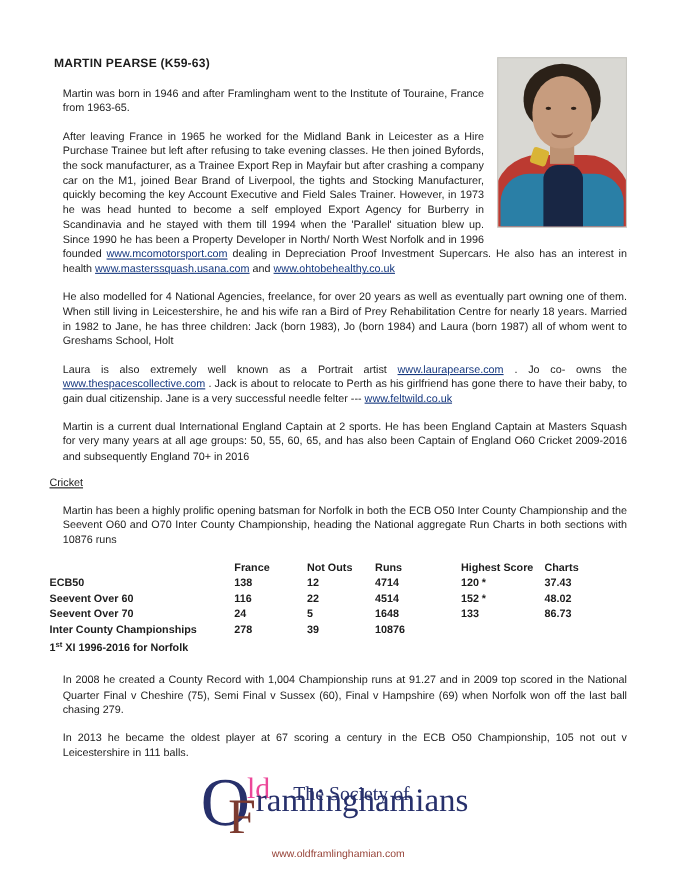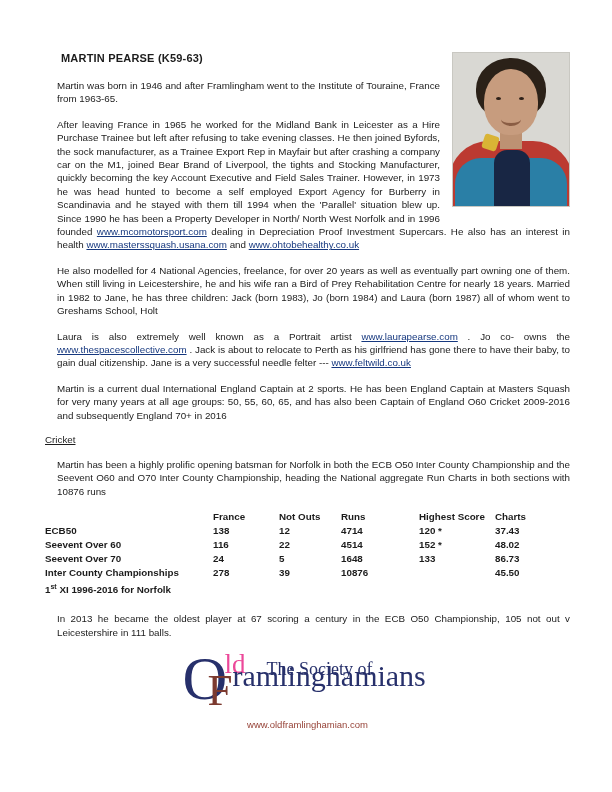--- a/index.html
+++ b/index.html
@@ -18,21 +18,21 @@
   .ph-teal   { position:absolute; top:105px; left:2px;  width:112px; height:48px; background:#2a7fa6; border-radius:26px 26px 0 0; }
   .ph-navy   { position:absolute; top:97px;  left:41px; width:36px;  height:56px; background:#182644; border-radius:13px 13px 0 0; }
   .ph-collar { position:absolute; top:82px;  left:30px; width:15px;  height:15px; background:#d9b435; border-radius:3px; transform:rotate(18deg); }
   .ph-neck   { position:absolute; top:74px;  left:47px; width:22px;  height:22px; background:#bd9273; }
   .ph-hair   { position:absolute; top:5px;   left:23px; width:70px;  height:62px; background:#2b2118; border-radius:50% 50% 45% 45%; }
   .ph-face   { position:absolute; top:16px;  left:31px; width:54px;  height:66px; background:#c79c7e; border-radius:50% 50% 46% 46%; }
   .ph-eye-l  { position:absolute; top:44px;  left:43px; width:5px; height:3px; background:#2e2018; border-radius:50%; }
   .ph-eye-r  { position:absolute; top:44px;  left:66px; width:5px; height:3px; background:#2e2018; border-radius:50%; }
   .ph-smile  { position:absolute; top:60px;  left:48px; width:20px; height:10px; border-bottom:3px solid #8a5d44; border-radius:50%; }
 
-  .title { font-weight:bold; font-size:11px; margin:0 0 15px 16px; letter-spacing:0.2px; }
+  .title { font-weight:bold; font-size:11px; margin:0 0 15px 4px; letter-spacing:0.2px; }
   p.body { font-size:9.8px; line-height:13.4px; text-align:justify; margin:0 0 12px 12px; }
   a.doclink { color:#16387f; text-decoration:underline; cursor:pointer; }
   .cricket-heading { font-size:9.8px; text-decoration:underline; margin:4px 0 13px 0; }
 
   .stats { font-size:9.8px; font-weight:bold; line-height:14px; margin:4px 0 15px 0; }
   .trow { display:grid; grid-template-columns:168px 66px 62px 78px 76px auto; }
   .trow > div { white-space:nowrap; }
   .sum-row { }
   .sum-label2 { font-weight:bold; }
   sup { font-size:7px; }
@@ -115,24 +115,24 @@
 
       <div class="trow sum-row">
         <div>
           <div>Inter  County  Championships</div>
           <div class="sum-label2"><span>1</span><sup>st</sup><span> XI  1996-2016 for Norfolk</span></div>
         </div>
         <div>278</div>
         <div>39</div>
         <div>10876</div>
         <div></div>
-        <div>45.50</div>
       </div>
     </div>
 
+    <p class="body">In 2008 he created a County Record with 1,004 Championship runs at 91.27 and in 2009 top scored in the National Quarter Final v Cheshire (75), Semi Final v Sussex (60), Final v Hampshire (69) when Norfolk won off the last ball chasing 279.</p>
     <p class="body">In 2013 he became the oldest player at 67 scoring a century in the ECB O50 Championship, 105 not out v Leicestershire in 111 balls.</p>
 
     <div class="logo-wrap">
       <div class="logo">
         <span class="logo-o">O</span>
         <span class="logo-ld">ld</span>
         <span class="logo-soc">The Society of</span>
         <span class="logo-f">F</span>
         <span class="logo-main">ramlinghamians</span>
         <span class="logo-url">www.oldframlinghamian.com</span>

